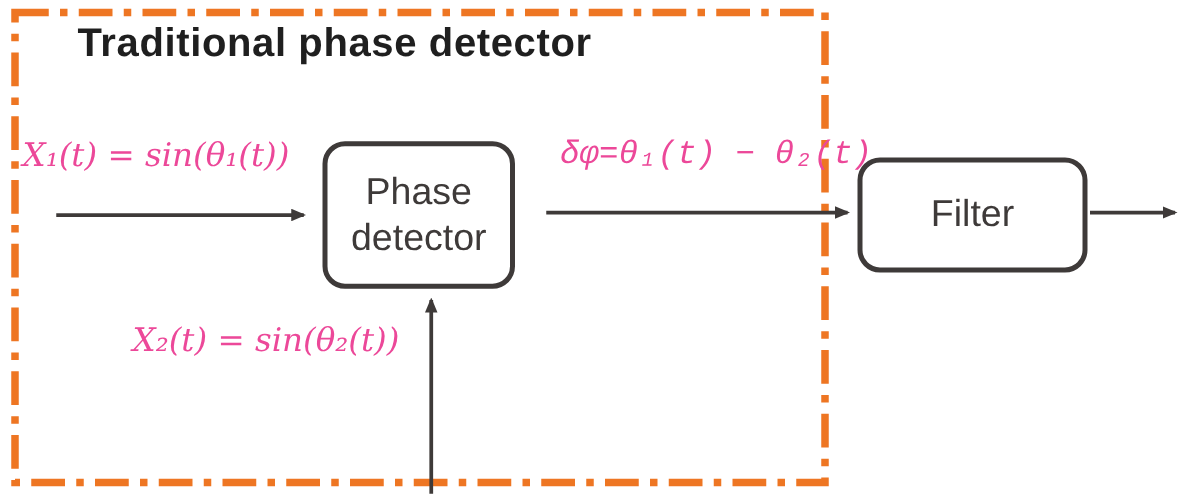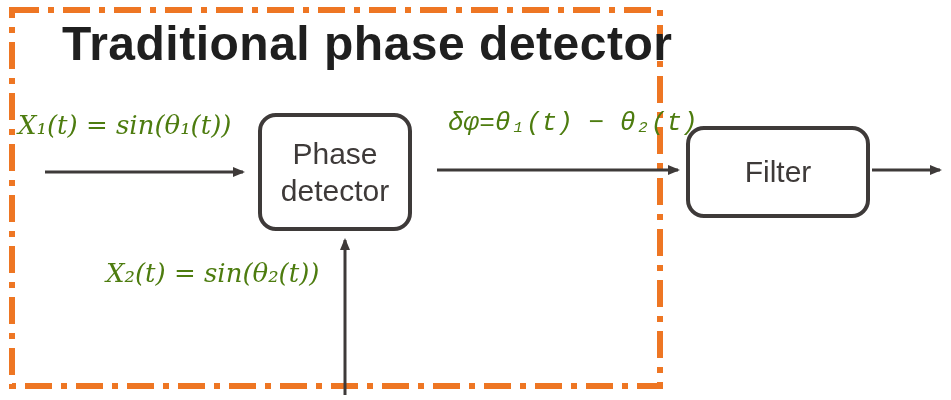--- a/index.html
+++ b/index.html
@@ -17,32 +17,32 @@
   }
   .layer {
     position: absolute;
     left: 0;
     top: 0;
   }
   .diagram-title {
     position: absolute;
     left: 62px;
     top: 16px;
-    font-size: 48px;
+    font-size: 32px;
     font-weight: bold;
     color: #1f1f1f;
     letter-spacing: 0.5px;
     white-space: nowrap;
   }
   .math-label {
     position: absolute;
     font-family: "DejaVu Serif", serif;
     font-style: italic;
     font-size: 26px;
-    color: #4d7c0f;
+    color: #ec4899;
     white-space: nowrap;
   }
   .math-input1 { left: 18px;  top: 110px; }
   .math-input2 { left: 106px; top: 258px; }
   .math-output { left: 448px; top: 108px; font-family: Liberation Mono, monospace; }
   .block {
     position: absolute;
     box-sizing: border-box;
     border: 4px solid #3E3A39;
     border-radius: 18px;

